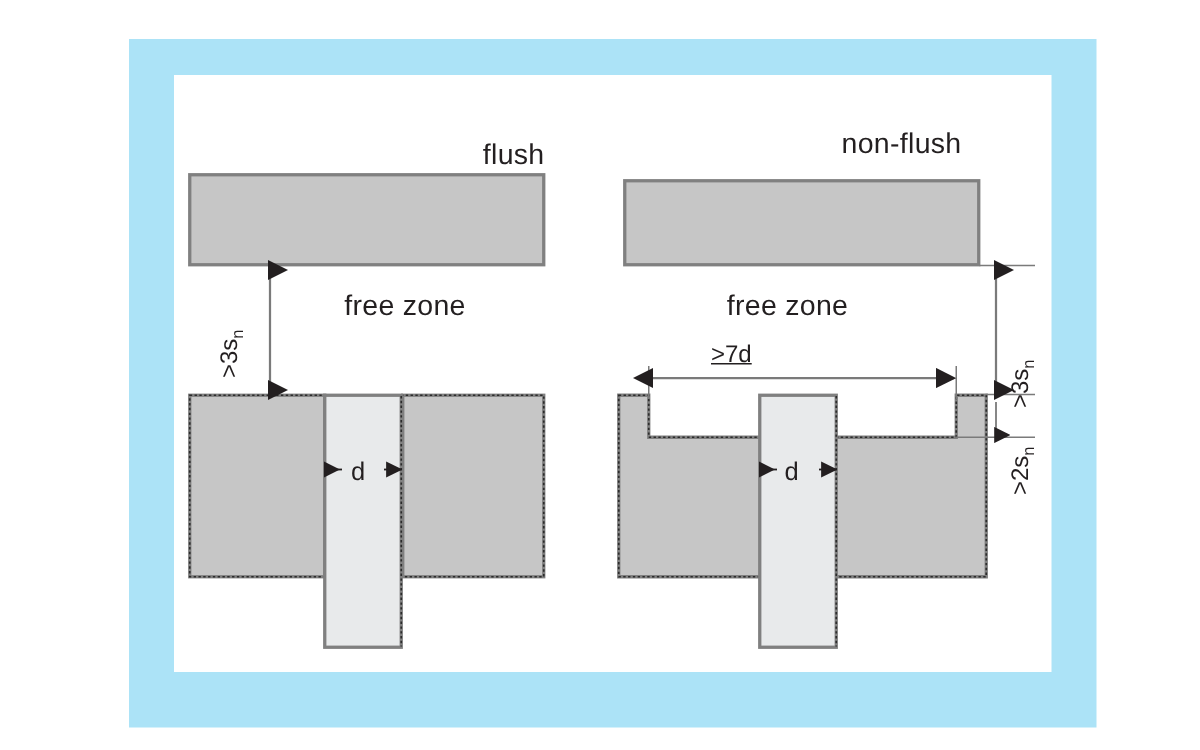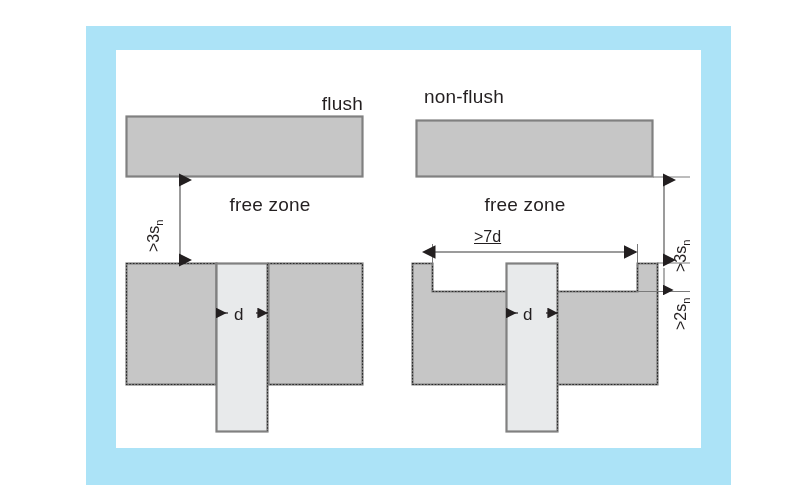--- a/index.html
+++ b/index.html
@@ -46,21 +46,21 @@
     display: block;
   }
   .caption {
     position: absolute;
     font-size: 19px;
     color: #231f20;
     white-space: nowrap;
     letter-spacing: 0.2px;
   }
   .cap-flush      { left: 126px; top: 70px; width: 237px; text-align: right; margin-top: 23px; }
-  .cap-nonflush   { left: 424px; top: 86px; width: 237px; text-align: left; }
+  .cap-nonflush   { left: 404px; top: 86px; width: 237px; text-align: right; }
   .cap-free-left  { left: 175px; top: 194px; width: 190px; text-align: center; }
   .cap-free-right { left: 430px; top: 194px; width: 190px; text-align: center; }
   .dim-label {
     position: absolute;
     font-size: 16px;
     color: #231f20;
     white-space: nowrap;
   }
   .rot-cw {
     transform: rotate(-90deg);

